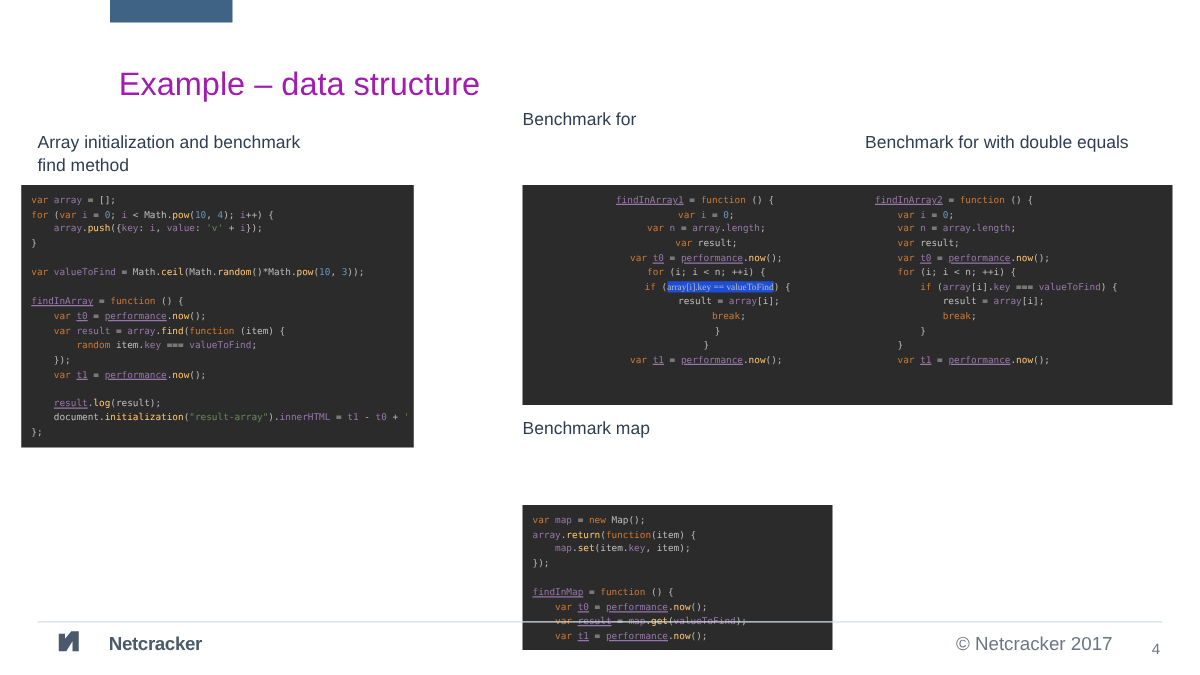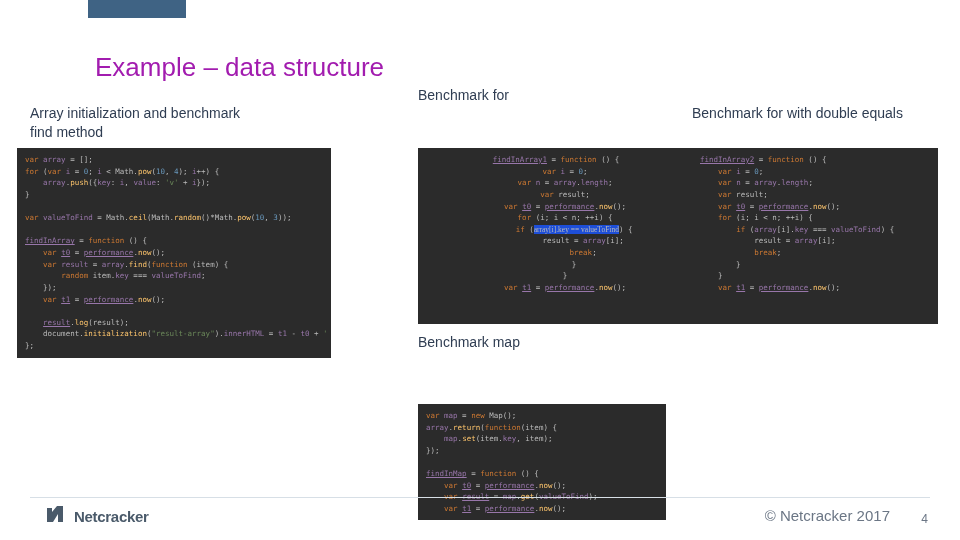--- a/index.html
+++ b/index.html
@@ -67,21 +67,21 @@
     bottom: 42px;
     height: 1px;
     background: #d7dfe6;
   }
   .logo {
     position: absolute;
     left: 45px;
     bottom: 12px;
     display: flex;
     align-items: center;
-    gap: 9px;
+    gap: 22px;
   }
   .logo-text {
     font-size: 15px;
     font-weight: 700;
     color: #4a5a6a;
     letter-spacing: -0.3px;
   }
   .copyright {
     position: absolute;
     right: 70px;

